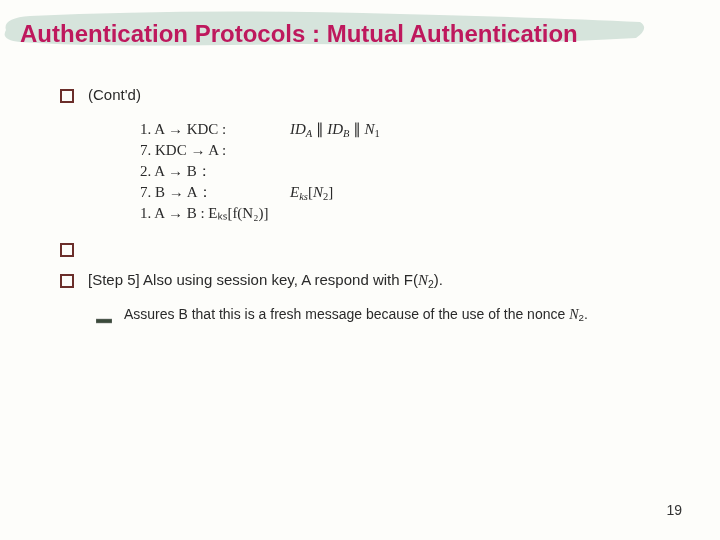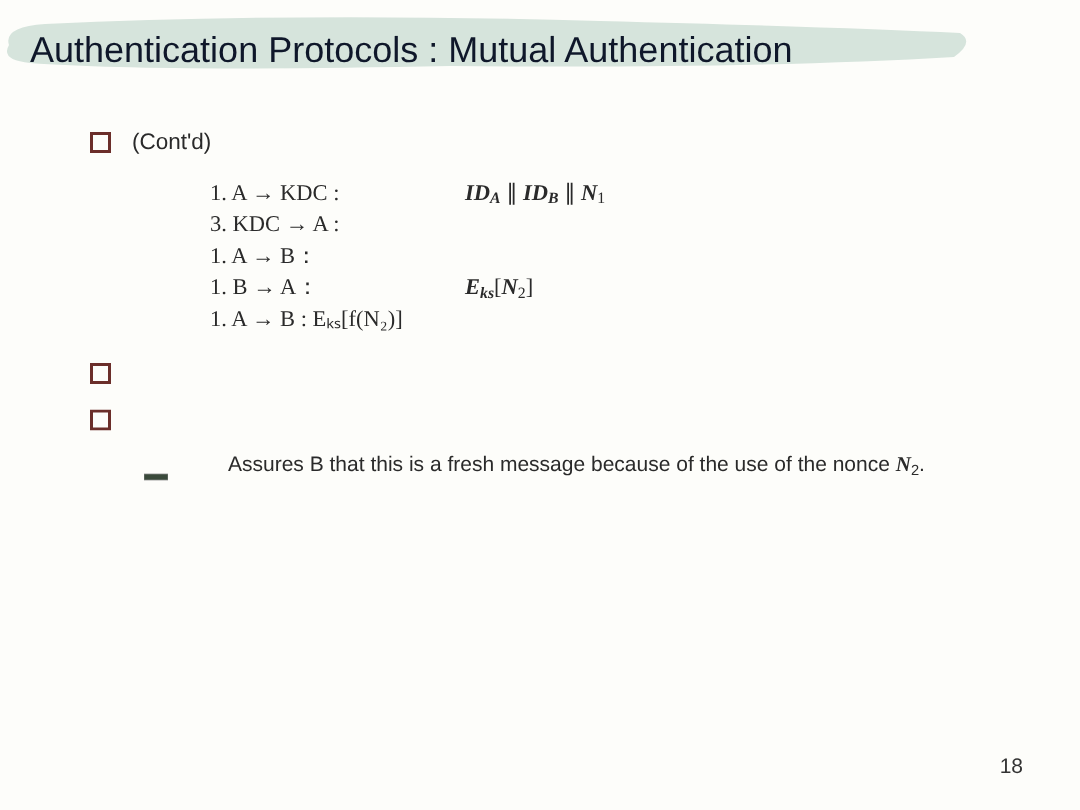--- a/index.html
+++ b/index.html
@@ -23,22 +23,22 @@
     width: 650px;
     height: 38px;
     z-index: 0;
   }
   .title-brush svg { width: 100%; height: 100%; }
   .title-text {
     position: relative;
     z-index: 1;
     font-family: Verdana, Arial, sans-serif;
     font-size: 24px;
-    font-weight: 400;
-    color: #0f172a;
+    font-weight: 700;
+    color: #be185d;
   }
   .content {
     padding: 30px 60px 0 60px;
     font-size: 15px;
     line-height: 1.4;
   }
   .bullet-lv1 {
     display: flex;
     align-items: flex-start;
     margin-bottom: 14px;
@@ -51,29 +51,28 @@
     flex-shrink: 0;
   }
   .bullet-lv1 .marker svg { width: 100%; height: 100%; }
   .bullet-lv1 .btext { font-family: Verdana, Arial, sans-serif; font-size: 15px; }
   .protocol-block {
     margin: 0 0 14px 80px;
     font-family: "Times New Roman", Times, serif;
     font-size: 15px;
     line-height: 1.4;
   }
-  .protocol-row { display: flex; gap: 20px; }
+  .protocol-row { display: flex; }
   .protocol-row .lhs { width: 150px; flex-shrink: 0; white-space: nowrap; }
   .protocol-row .rhs { }
-  .sub-italic { font-style: italic; font-family: "Times New Roman", Times, serif; font-weight: bold; }
+  .sub-italic { font-style: italic; font-family: "Times New Roman", Times, serif; }
   .bullet-lv2 {
     display: flex;
-    align-items: center;
+    align-items: flex-start;
     margin: 8px 0 0 36px;
-    gap: 28px;
   }
   .bullet-lv2 .marker2 {
     width: 16px;
     height: 10px;
     margin-top: 5px;
     margin-right: 12px;
     flex-shrink: 0;
   }
   .bullet-lv2 .marker2 svg { width: 100%; height: 100%; }
   .bullet-lv2 .btext2 { font-family: Verdana, Arial, sans-serif; font-size: 14px; }
@@ -110,27 +109,27 @@
     </span>
     <span class="btext">(Cont'd)</span>
   </div>
 
   <div class="protocol-block" id="protocol-block">
       <div class="protocol-row">
         <span class="lhs">1. A → KDC :</span>
         <span class="rhs"><span class="sub-italic">ID<sub>A</sub></span> ∥ <span class="sub-italic">ID<sub>B</sub></span> ∥ <span class="sub-italic">N</span><sub>1</sub></span>
       </div>
       <div class="protocol-row">
-        <span class="lhs">3. KDC → A :</span>
+        <span class="lhs">7. KDC → A :</span>
       </div>
       <div class="protocol-row">
-        <span class="lhs">1. A → B：</span>
+        <span class="lhs">2. A → B：</span>
       </div>
       <div class="protocol-row">
-        <span class="lhs">1. B → A：</span>
+        <span class="lhs">7. B → A：</span>
         <span class="rhs"><span class="sub-italic">E<sub>ks</sub></span>[<span class="sub-italic">N</span><sub>2</sub>]</span>
       </div>
       <div class="protocol-row">
         <span class="lhs">1. A → B : Eₖₛ[f(N₂)]</span>
         <span class="rhs"></span>
       </div>
     </div>
 
   <div class="bullet-lv1">
     <span class="marker">
@@ -140,27 +139,28 @@
     </span>
   </div>
 
 
   <div class="bullet-lv1">
     <span class="marker">
       <svg viewBox="0 0 14 14">
           <rect x="1" y="1" width="12" height="12" fill="none" stroke="#6b2e2a" stroke-width="2"></rect>
         </svg>
     </span>
+    <span class="btext">[Step 5] Also using session key, A respond with F(<span class="sub-italic">N</span><sub>2</sub>).</span>
   </div>
 
   <div class="bullet-lv2">
     <span class="marker2">
       <svg viewBox="0 0 16 10">
         <rect x="0" y="3" width="16" height="4" fill="#3a4a3a"></rect>
         <rect x="0" y="3" width="16" height="4" fill="none" stroke="#888" stroke-width="0.5"></rect>
       </svg>
     </span>
     <span class="btext2">Assures B that this is a fresh message because of the use of the nonce <span class="sub-italic">N</span><sub>2</sub>.</span>
   </div>
 
 </div>
 
-<div class="page-num">18</div>
+<div class="page-num">19</div>
 
 </body></html>

